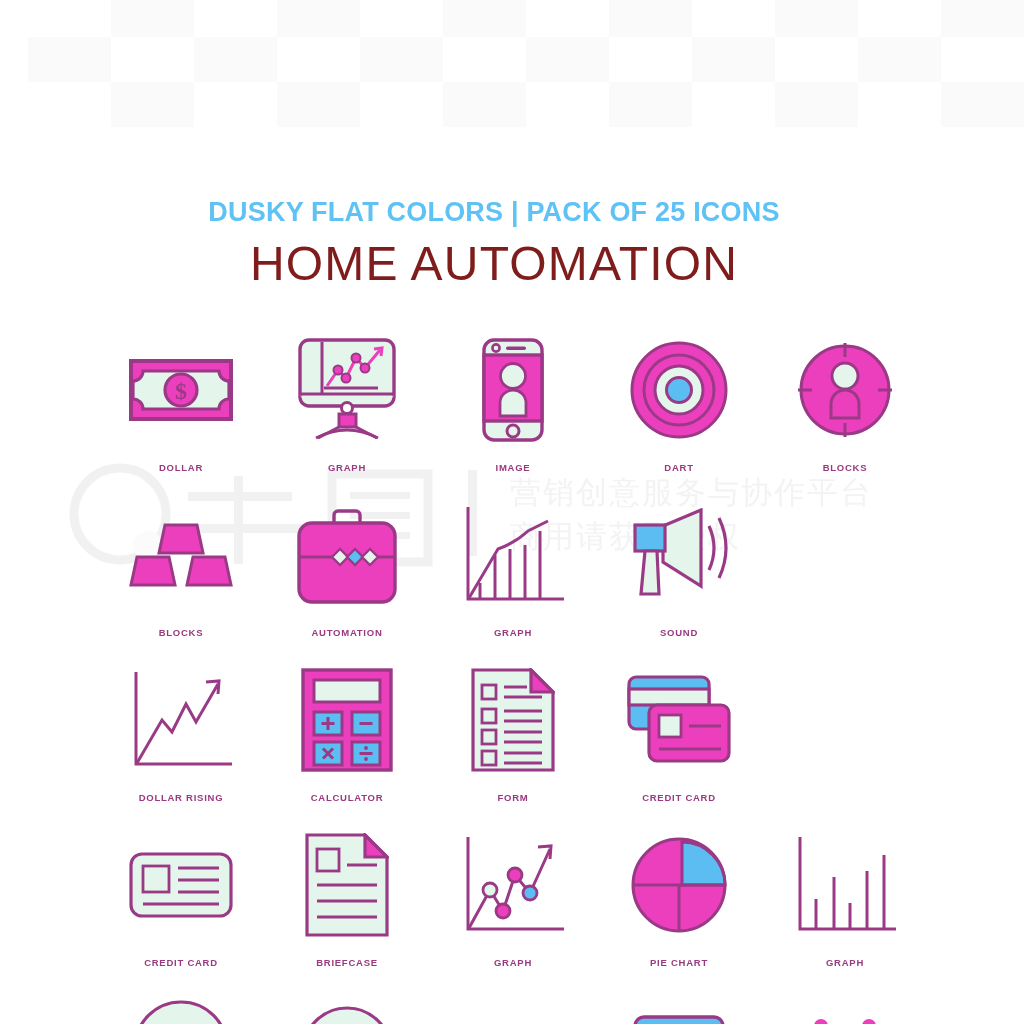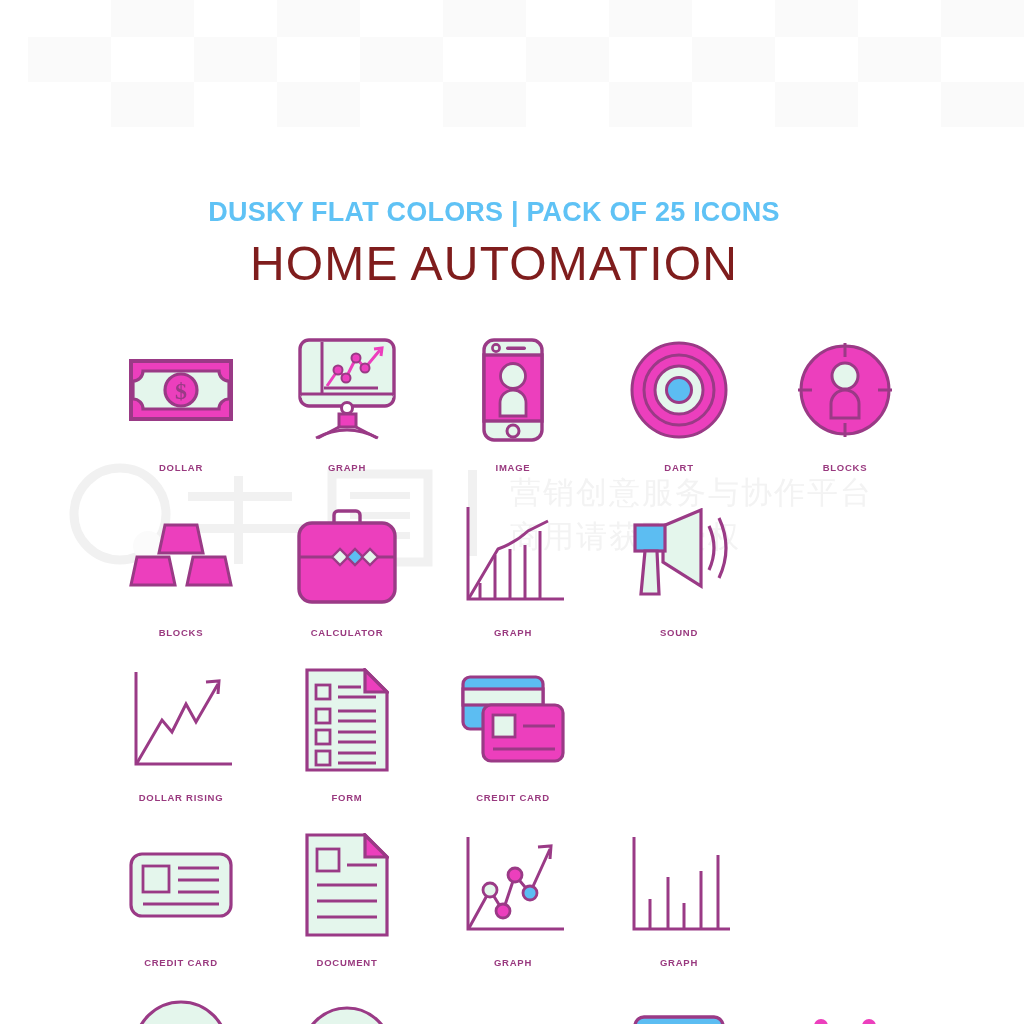--- a/index.html
+++ b/index.html
@@ -207,21 +207,21 @@
       <div class="art">
         <svg width="102" height="100" viewBox="0 0 102 100">
           <path d="M38 18 v-8 a4 4 0 0 1 4 -4 h18 a4 4 0 0 1 4 4 v8" fill="none" stroke="#9a3a86" stroke-width="3.4"></path>
           <rect x="3" y="18" width="96" height="79" rx="13" fill="#ec3fbd" stroke="#9a3a86" stroke-width="3.4"></rect>
           <path d="M3 52 h96" stroke="#9a3a86" stroke-width="3.2"></path>
           <path d="M36 52 l8 -8 l8 8 l-8 8 z" fill="#e4f6ec" stroke="#9a3a86" stroke-width="2.4"></path>
           <path d="M51 52 l8 -8 l8 8 l-8 8 z" fill="#5cbdf2" stroke="#9a3a86" stroke-width="2.4"></path>
           <path d="M66 52 l8 -8 l8 8 l-8 8 z" fill="#e4f6ec" stroke="#9a3a86" stroke-width="2.4"></path>
         </svg>
       </div>
-      <div class="cap">CALCULATOR</div>
+      <div class="cap">AUTOMATION</div>
     </div>
 
     <div class="cell">
       <div class="art">
         <svg width="106" height="100" viewBox="0 0 106 100">
           <path d="M8 2 v92 h96" fill="none" stroke="#9a3a86" stroke-width="3"></path>
           <path d="M9 93 L38 44 Q55 38 68 26 L88 16" fill="none" stroke="#9a3a86" stroke-width="3"></path>
           <path d="M20 94 v-16 M35 94 v-44 M50 94 v-50 M65 94 v-54 M80 94 v-68" stroke="#9a3a86" stroke-width="3"></path>
         </svg>
       </div>
@@ -250,20 +250,39 @@
         <svg width="106" height="100" viewBox="0 0 106 100">
           <path d="M8 2 v92 h96" fill="none" stroke="#9a3a86" stroke-width="3"></path>
           <polyline points="9,93 34,50 44,62 58,34 68,52 90,14" fill="none" stroke="#9a3a86" stroke-width="3"></polyline>
           <path d="M78 12 l13 -1 l-1 13" fill="none" stroke="#9a3a86" stroke-width="3"></path>
         </svg>
       </div>
       <div class="cap">DOLLAR RISING</div>
     </div>
 
 
+    <div class="cell">
+      <div class="art">
+        <svg width="92" height="104" viewBox="0 0 92 104">
+          <rect x="2" y="2" width="88" height="100" fill="#ec3fbd" stroke="#9a3a86" stroke-width="3.4"></rect>
+          <rect x="13" y="12" width="66" height="22" fill="#e4f6ec" stroke="#9a3a86" stroke-width="3"></rect>
+          <rect x="13" y="44" width="28" height="23" fill="#5cbdf2" stroke="#9a3a86" stroke-width="3"></rect>
+          <rect x="51" y="44" width="28" height="23" fill="#5cbdf2" stroke="#9a3a86" stroke-width="3"></rect>
+          <rect x="13" y="74" width="28" height="23" fill="#5cbdf2" stroke="#9a3a86" stroke-width="3"></rect>
+          <rect x="51" y="74" width="28" height="23" fill="#5cbdf2" stroke="#9a3a86" stroke-width="3"></rect>
+          <path d="M27 49 v13 M20.5 55.5 h13" stroke="#9a3a86" stroke-width="3"></path>
+          <path d="M58.5 55.5 h13" stroke="#9a3a86" stroke-width="3"></path>
+          <path d="M22 80.5 l10 10 M32 80.5 l-10 10" stroke="#9a3a86" stroke-width="3"></path>
+          <path d="M58.5 85.5 h13" stroke="#9a3a86" stroke-width="3"></path>
+          <circle cx="65" cy="80" r="1.9" fill="#9a3a86"></circle>
+          <circle cx="65" cy="91" r="1.9" fill="#9a3a86"></circle>
+        </svg>
+      </div>
+      <div class="cap">CALCULATOR</div>
+    </div>
 
     <div class="cell">
       <div class="art">
         <svg width="84" height="104" viewBox="0 0 84 104">
           <path d="M2 2 H60 L82 24 V102 H2 Z" fill="#e4f6ec" stroke="#9a3a86" stroke-width="3.2"></path>
           <path d="M60 2 L82 24 H60 Z" fill="#ec3fbd" stroke="#9a3a86" stroke-width="3.2"></path>
           <rect x="11" y="17" width="14" height="14" fill="none" stroke="#9a3a86" stroke-width="2.8"></rect>
           <rect x="11" y="41" width="14" height="14" fill="none" stroke="#9a3a86" stroke-width="2.8"></rect>
           <rect x="11" y="62" width="14" height="14" fill="none" stroke="#9a3a86" stroke-width="2.8"></rect>
           <rect x="11" y="83" width="14" height="14" fill="none" stroke="#9a3a86" stroke-width="2.8"></rect>
@@ -303,38 +322,49 @@
 
     <div class="cell">
       <div class="art">
         <svg width="84" height="104" viewBox="0 0 84 104">
           <path d="M2 2 H60 L82 24 V102 H2 Z" fill="#e4f6ec" stroke="#9a3a86" stroke-width="3.2"></path>
           <path d="M60 2 L82 24 H60 Z" fill="#ec3fbd" stroke="#9a3a86" stroke-width="3.2"></path>
           <rect x="12" y="16" width="22" height="22" fill="#e4f6ec" stroke="#9a3a86" stroke-width="2.8"></rect>
           <path d="M42 32 h30 M12 52 h60 M12 68 h60 M12 84 h60" stroke="#9a3a86" stroke-width="3"></path>
         </svg>
       </div>
-      <div class="cap">DOCUMENT</div>
+      <div class="cap">BRIEFCASE</div>
     </div>
 
     <div class="cell">
       <div class="art">
         <svg width="106" height="100" viewBox="0 0 106 100">
           <path d="M8 2 v92 h96" fill="none" stroke="#9a3a86" stroke-width="3"></path>
           <polyline points="9,93 30,55 43,76 55,40 70,58 90,14" fill="none" stroke="#9a3a86" stroke-width="3"></polyline>
           <path d="M78 12 l13 -1 l-1 13" fill="none" stroke="#9a3a86" stroke-width="3"></path>
           <circle cx="30" cy="55" r="7" fill="#e4f6ec" stroke="#9a3a86" stroke-width="2.8"></circle>
           <circle cx="43" cy="76" r="7" fill="#ec3fbd" stroke="#9a3a86" stroke-width="2.8"></circle>
           <circle cx="55" cy="40" r="7" fill="#ec3fbd" stroke="#9a3a86" stroke-width="2.8"></circle>
           <circle cx="70" cy="58" r="7" fill="#5cbdf2" stroke="#9a3a86" stroke-width="2.8"></circle>
         </svg>
       </div>
       <div class="cap">GRAPH</div>
     </div>
 
+    <div class="cell">
+      <div class="art">
+        <svg width="100" height="100" viewBox="0 0 100 100">
+          <circle cx="50" cy="50" r="46" fill="#ec3fbd" stroke="#9a3a86" stroke-width="3"></circle>
+          <path d="M53 7 A43 43 0 0 1 96 50 H53 Z" fill="#5cbdf2" stroke="#9a3a86" stroke-width="3"></path>
+          <path d="M4 50 h92" stroke="#9a3a86" stroke-width="3"></path>
+          <path d="M50 50 v46" stroke="#9a3a86" stroke-width="3"></path>
+        </svg>
+      </div>
+      <div class="cap">PIE CHART</div>
+    </div>
 
     <div class="cell">
       <div class="art">
         <svg width="106" height="100" viewBox="0 0 106 100">
           <path d="M8 2 v92 h96" fill="none" stroke="#9a3a86" stroke-width="3"></path>
           <path d="M24 94 v-30 M42 94 v-52 M58 94 v-26 M75 94 v-58 M92 94 v-74" stroke="#9a3a86" stroke-width="3"></path>
         </svg>
       </div>
       <div class="cap">GRAPH</div>
     </div>

